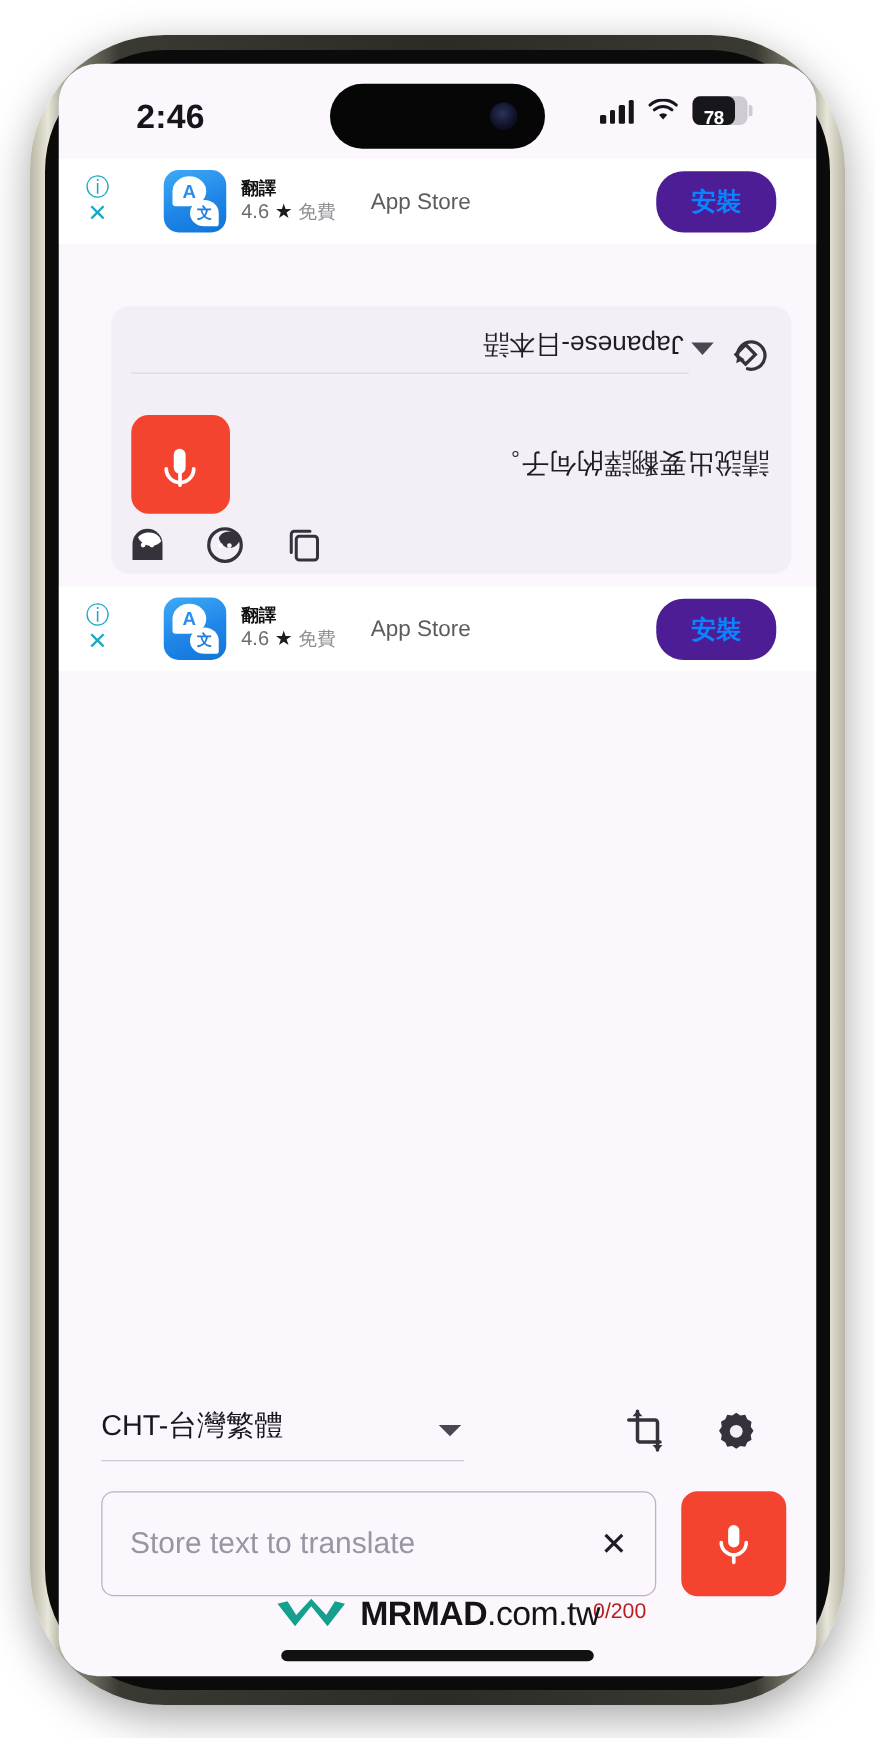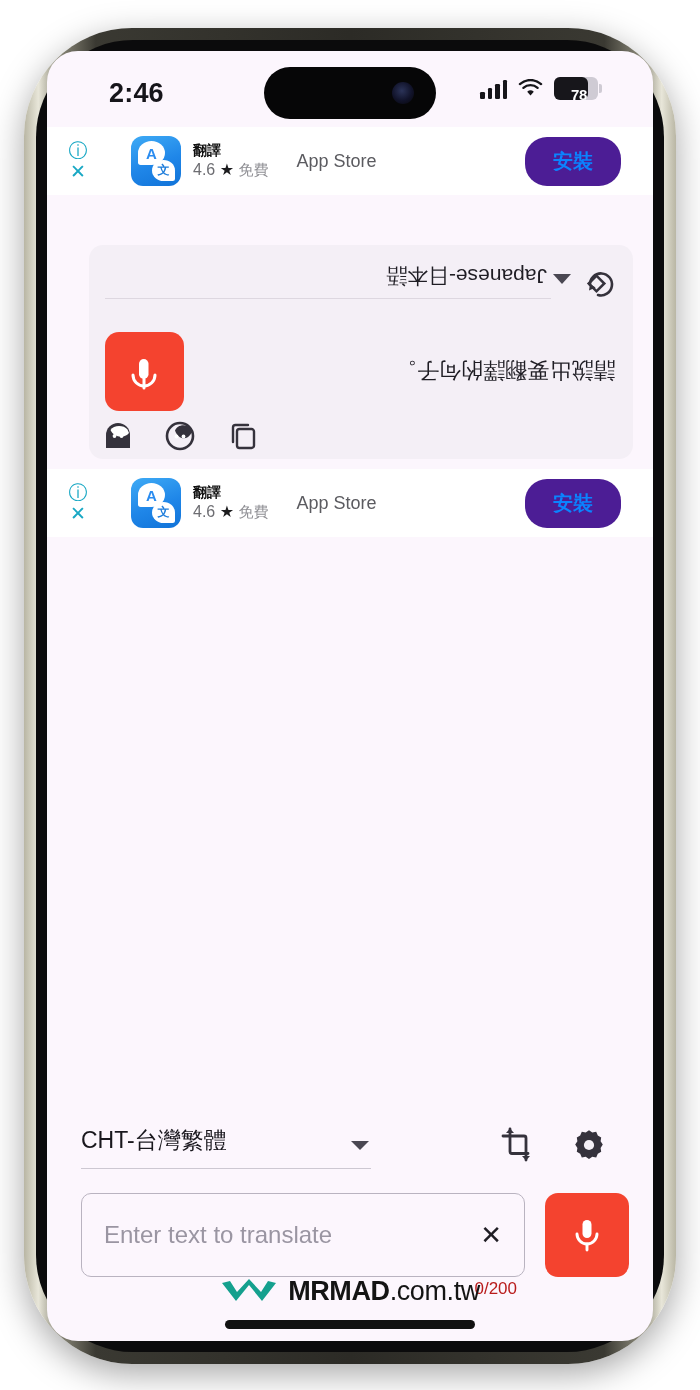--- a/index.html
+++ b/index.html
@@ -59,21 +59,21 @@
   .bars i:nth-child(4){ height:19px; }
   .batt{ position:relative; width:44px; height:23px; }
   .batt .shell{
     position:absolute; inset:0; border-radius:6px; background:#cfcbd4;
   }
   .batt .fill{
     position:absolute; left:0; top:0; bottom:0; width:34px;
     border-radius:6px; background:#17161b;
   }
   .batt .pct{
-    position:absolute; left:8px; top:0; width:34px; height:35px;
+    position:absolute; left:0; top:0; width:34px; height:35px;
     display:flex; align-items:center; justify-content:center;
     color:#fff; font-size:15px; font-weight:700; letter-spacing:-.3px;
   }
   .batt .nub{
     position:absolute; right:-4px; top:7px; width:3px; height:9px;
     border-radius:0 2px 2px 0; background:#cfcbd4;
   }
 
   
   .adbanner{
@@ -346,21 +346,21 @@
               <svg width="36" height="36" viewBox="0 0 36 36">
                 <path d="M18 3.2 l3.3 2.2 3.9 -.6 1.6 3.6 3.4 2 -.6 3.9 2.2 3.3 -2.2 3.3 .6 3.9 -3.4 2 -1.6 3.6 -3.9 -.6 -3.3 2.2 -3.3 -2.2 -3.9 .6 -1.6 -3.6 -3.4 -2 .6 -3.9 -2.2 -3.3 2.2 -3.3 -.6 -3.9 3.4 -2 1.6 -3.6 3.9 .6 Z" fill="#35323c"></path>
                 <circle cx="18" cy="18" r="5.1" fill="#f4eff6"></circle>
               </svg>
             </span>
           </div>
         </div>
 
         <div id="inputrow">
           <div id="textfield">
-            <span id="placeholder">Enter text to translate</span>
+            <span id="placeholder">Store text to translate</span>
             <span id="clearx">✕</span>
           </div>
           <div id="micbtn">
             <svg width="30" height="38" viewBox="0 0 30 38">
               <rect x="10.5" y="4" width="9" height="18" rx="4.5" fill="#fff"></rect>
               <path d="M5 18 a10 10 0 0 0 20 0" fill="none" stroke="#fff" stroke-width="2.9" stroke-linecap="round"></path>
               <path d="M15 28 v6" stroke="#fff" stroke-width="2.9" stroke-linecap="round"></path>
             </svg>
           </div>
         </div>

